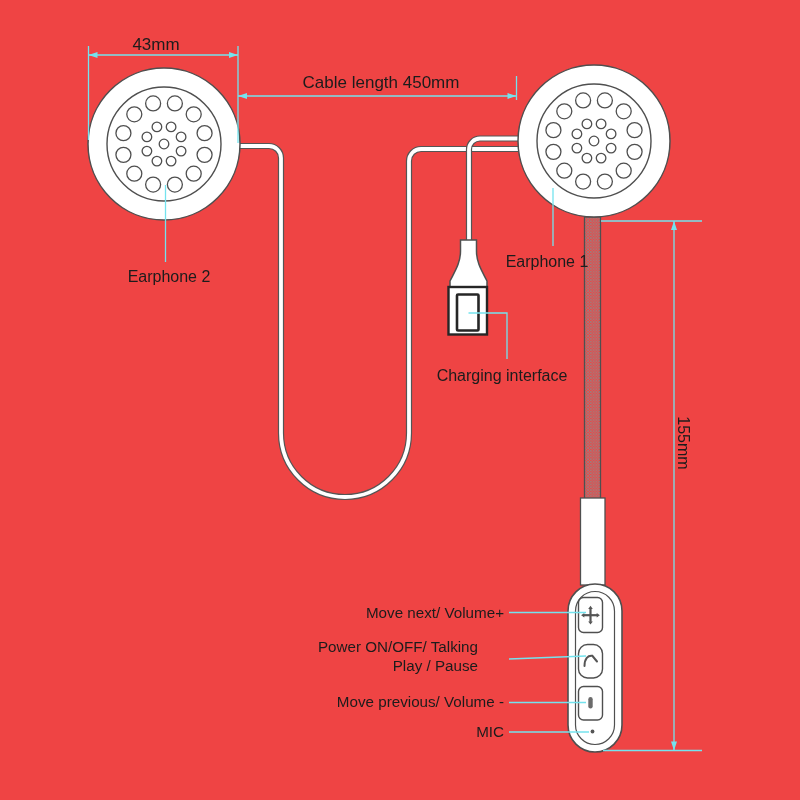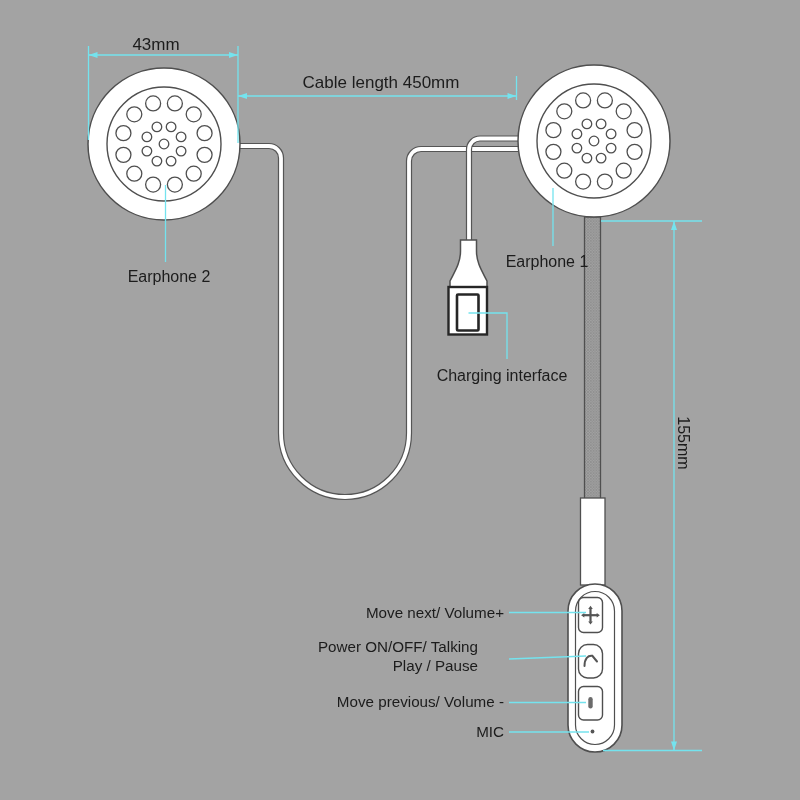--- a/index.html
+++ b/index.html
@@ -1,16 +1,16 @@
 <!DOCTYPE html>
 <html><head>
 <meta charset="utf-8">
 <style>
   html,body{margin:0;padding:0;background:#ffffff;}
-  #canvas{position:relative;width:800px;height:800px;background:#a3a3a3;overflow:hidden;}
+  #canvas{position:relative;width:800px;height:800px;background:#ef4444;overflow:hidden;}
   svg{display:block;}
   text{font-family:"Liberation Sans",sans-serif;fill:#1c1c1c;}
   .dim-text{font-size:17px;}
   .part-text{font-size:16px;}
   .ctl-text{font-size:15.2px;}
   .cyan{stroke:#74e3ee;fill:none;stroke-width:1.3;}
   .cyanfill{fill:#74e3ee;stroke:none;}
 </style>
 </head>
 <body>

